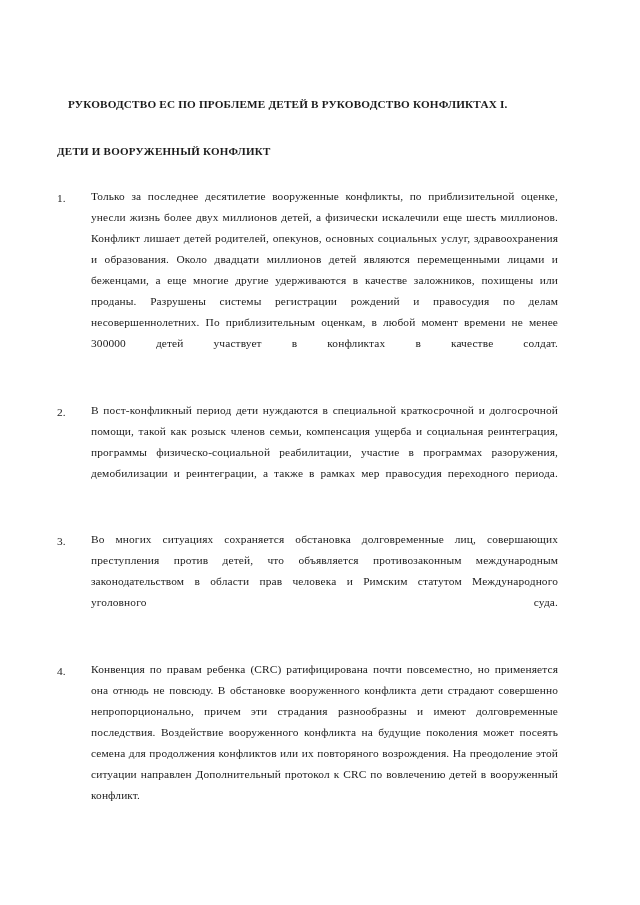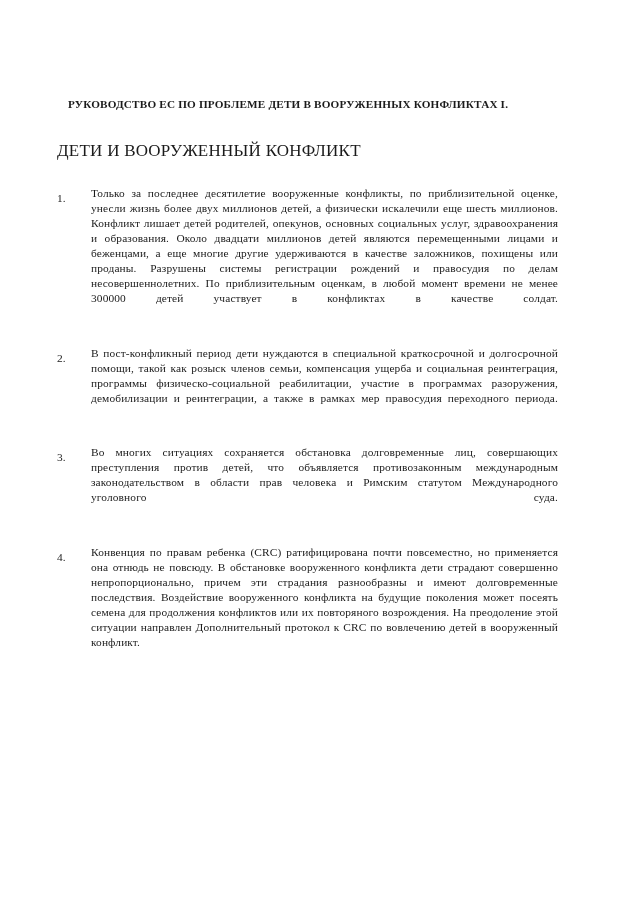--- a/index.html
+++ b/index.html
@@ -34,22 +34,22 @@
     font-weight: bold;
     letter-spacing: 0.18px;
     line-height: 16px;
     white-space: nowrap;
   }
 
   .section-heading {
     position: absolute;
     left: 57px;
     top: 143px;
-    font-size: 17px;
-    font-weight: normal;
+    font-size: 11px;
+    font-weight: bold;
     letter-spacing: 0.25px;
     line-height: 16px;
     white-space: nowrap;
   }
 
   
   .list {
     position: absolute;
     left: 0;
     top: 186px;
@@ -65,39 +65,39 @@
     position: absolute;
     left: 57px;
     top: 0;
     width: 26px;
     font-size: 11.4px;
     line-height: 24.5px;
     text-align: left;
   }
   .item-text {
     font-size: 11.4px;
-    line-height: 15px;
+    line-height: 21px;
     text-align: justify;
     text-justify: inter-word;
     letter-spacing: 0.12px;
     word-spacing: 0.4px;
     hyphens: none;
   }
   .item-text::after {
     content: "";
     display: inline-block;
     width: 100%;
   }
 </style>
 </head>
 <body>
 
 <div class="page">
 
-  <div class="doc-title">РУКОВОДСТВО ЕС ПО ПРОБЛЕМЕ ДЕТИ В ВООРУЖЕННЫХ КОНФЛИКТАХ I.</div>
+  <div class="doc-title">РУКОВОДСТВО ЕС ПО ПРОБЛЕМЕ ДЕТЕЙ В РУКОВОДСТВО КОНФЛИКТАХ I.</div>
 
   <div class="section-heading">ДЕТИ И ВООРУЖЕННЫЙ КОНФЛИКТ</div>
 
   <div class="list">
 
     <div class="item">
       <span class="item-number">1.</span>
       <div class="item-text">Только за последнее десятилетие вооруженные конфликты, по приблизительной оценке, унесли жизнь более двух миллионов детей, а физически искалечили еще шесть миллионов. Конфликт лишает детей родителей, опекунов, основных социальных услуг, здравоохранения и образования. Около двадцати миллионов детей являются перемещенными лицами и беженцами, а еще многие другие удерживаются в качестве заложников, похищены или проданы. Разрушены системы регистрации рождений и правосудия по делам несовершеннолетних. По приблизительным оценкам, в любой момент времени не менее 300000 детей участвует в конфликтах в качестве солдат.</div>
     </div>
 

